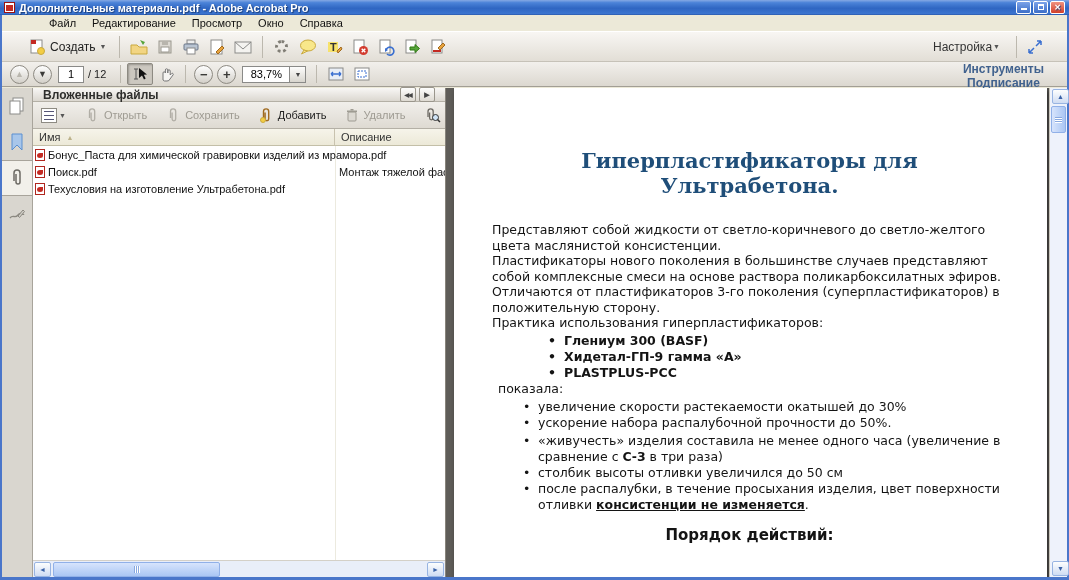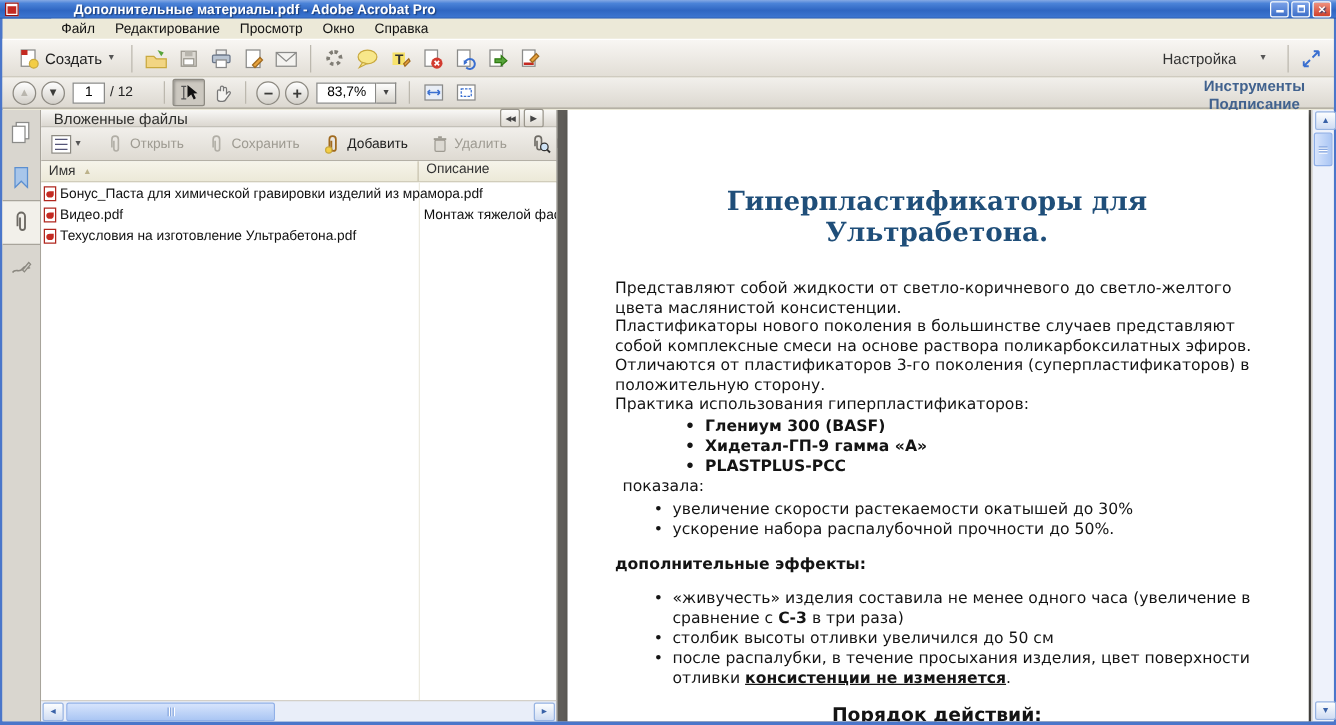--- a/index.html
+++ b/index.html
@@ -3,91 +3,91 @@
 <meta charset="utf-8">
 <style>
   * { box-sizing: border-box; }
   html,body { margin:0; padding:0; width:1069px; height:580px; overflow:hidden;
     font-family:"Liberation Sans",sans-serif; background:#4a76ca; }
 
   
   .titlebar { position:absolute; top:0; left:0; width:1069px; height:15px;
     background:linear-gradient(180deg,#85a9e4 0%,#4b83d8 18%,#2f66c2 55%,#3b74cf 90%,#2a59ab 100%);
     display:flex; align-items:center; padding:0 4px; color:#fff; font-size:11px; font-weight:bold;
-    text-shadow:1px 1px 1px #1b3d77;gap:40px; }
+    text-shadow:1px 1px 1px #1b3d77; }
   .app-ico { width:11px; height:11px; background:#fff; border:1px solid #9a1310; position:relative; margin-right:4px; flex:none;}
   .app-ico::before { content:""; position:absolute; left:1px; top:2px; width:7px; height:6px; background:#c42a22; }
   .win-btns { margin-left:auto; display:flex; gap:2px; }
   .win-btn { width:15px; height:13px; border:1px solid #fff; border-radius:2px;
     background:linear-gradient(#7ba2e8,#3d6fc8); color:#fff; font-size:8px; line-height:11px; text-align:center; }
   .win-btn.close { background:linear-gradient(#ef9280,#d2402a); }
   .min-glyph { display:inline-block; width:6px; border-bottom:2px solid #fff; height:8px; }
   .rest-glyph { display:inline-block; width:6px; height:6px; border:1px solid #fff; border-top-width:2px; margin-top:2px;}
 
   
   .frame { position:absolute; top:15px; left:2px; width:1065px; height:562px; background:#ece9d8; }
 
   .menubar { height:16px; background:#ece9d8; display:flex; align-items:center; font-size:11px; color:#111;margin-left:39px; }
   .menu-item { padding:1px 8px; }
   .menubar-underline { height:1px; background:#ffffff; }
 
   .toolbar1 { height:30px; background:linear-gradient(#f8f6f3,#e2ded6);
-    border-bottom:1px solid #c6c2b8; display:flex; align-items:center; padding:0 6px; }
+    border-bottom:1px solid #c6c2b8; display:flex; align-items:center; padding:0 20px; }
   .toolbar2 { height:25px; background:linear-gradient(#f2f0ec,#dcd8d0);
     border-bottom:1px solid #a29e94; display:flex; align-items:center; padding:0 6px; }
   .sep { width:1px; height:22px; background:#bcb8ae; margin:0 6px; flex:none;}
   .sep.s2 { height:18px; }
   .tbtn { display:flex; align-items:center; justify-content:center; width:26px; height:26px; flex:none; }
   .tbtn.small { width:24px; height:22px; }
   .create-btn { display:flex; align-items:center; gap:4px; padding:0 6px; font-size:12px; color:#222; }
   .caret { font-size:7px; color:#555; }
   .spacer { flex:1; }
-  .settings-btn { display:flex; align-items:center; gap:18px; font-size:12px; color:#333; padding:0 10px;}
+  .settings-btn { display:flex; align-items:center; gap:1px; font-size:12px; color:#333; padding:0 10px;}
 
   .circle-btn { width:19px; height:19px; border-radius:50%; border:1px solid #8d8a82;
     background:linear-gradient(#fefefe,#d3d0c9); display:flex; align-items:center; justify-content:center;
     font-size:9px; color:#3b3b39; margin:0 2px; flex:none;}
   .circle-btn.big-glyph { font-size:13px; font-weight:bold; }
   .circle-btn.disabled { color:#b9b6ae; }
   .page-input { width:26px; height:17px; border:1px solid #8a8a88; background:#fff; font-size:11px;
     text-align:center; margin:0 4px; padding:0; font-family:"Liberation Sans",sans-serif;}
-  .page-total { font-size:11px; color:#222; margin-right:19px;text-align:right; }
+  .page-total { font-size:11px; color:#222; margin-right:8px;text-align:right; }
   .tool-toggle { width:26px; height:22px; display:flex; align-items:center; justify-content:center; border-radius:2px; flex:none;}
   .tool-toggle.pressed { background:#ccc8c0; border:1px solid #8d8a82; box-shadow:inset 1px 1px 2px rgba(0,0,0,.25); }
   .zoom-box { width:48px; height:17px; border:1px solid #8a8a88; background:#fff; font-size:11px;
     display:flex; align-items:center; justify-content:center; }
   .zoom-drop { width:16px; height:17px; border:1px solid #8a8a88; border-left:none;
     background:linear-gradient(#fdfdfc,#d8d5ce); display:flex; align-items:center; justify-content:center; font-size:7px; color:#444;}
   .r2tabs { margin-left:auto; display:flex; align-items:center; height:100%;flex-direction:column; }
   .r2tab { font-size:12px; font-weight:bold; color:#41628e; padding:0 17px; }
   .dotsep { width:1px; height:16px; border-left:1px dotted #a5a199; }
 
   
   .main { position:absolute; top:73px; left:0; width:1065px; height:489px; display:flex; }
 
   .navstrip { width:31px; background:#d9d6cf; border-right:1px solid #a8a49b; flex:none; }
   .nav-ico { width:30px; height:36px; display:flex; align-items:center; justify-content:center; }
   .nav-ico.selected { background:#f2f0ea; border-top:1px solid #a8a49b; border-bottom:1px solid #a8a49b; }
 
   .panel { width:413px; background:#fff; border-right:1px solid #88847c; flex:none; display:flex; flex-direction:column; }
   .panel-header { height:14px; background:linear-gradient(#f8f7f5,#dbd7d0); border-bottom:1px solid #b4b0a6;
-    display:flex; align-items:center; padding:0 10px; font-size:12px; font-weight:normal; color:#2e2e2c; flex:none;}
+    display:flex; align-items:center; padding:0 10px; font-size:12px; font-weight:bold; color:#2e2e2c; flex:none;}
   .ph-btns { margin-left:auto; display:flex; gap:3px; }
   .ph-btn { width:16px; height:15px; border:1px solid #9a968c; border-radius:2px;
     background:linear-gradient(#fdfdfc,#dedad2); font-size:6px; color:#444; display:flex; align-items:center; justify-content:center; letter-spacing:-1px;}
   .panel-toolbar { height:27px; background:linear-gradient(#f1efeb,#dedad2); border-bottom:1px solid #b4b0a6;
     display:flex; align-items:center; padding:0 8px; font-size:11px; flex:none;}
   .opt-btn { display:flex; align-items:center; gap:2px; }
   .opt-ico { width:16px; height:15px; border:1px solid #8d8a82; background:#fff; padding:2px 2px; display:flex; flex-direction:column; justify-content:space-between;}
   .opt-line { height:1px; background:#557; }
   .pt-btn { display:flex; align-items:center; gap:4px; margin-left:19px; color:#222; }
   .pt-btn.disabled { color:#9e9b92; }
 
   .col-header { height:17px; background:linear-gradient(#f6f4ea,#ece9d8); border-bottom:1px solid #c3bfa8;
-    display:flex; align-items:flex-start; font-size:11px; color:#333; flex:none;}
+    display:flex; align-items:center; font-size:11px; color:#333; flex:none;}
   .col-name { width:302px; padding-left:6px; display:flex; align-items:center; gap:6px; border-right:1px solid #c8c2ae; height:100%; }
   .sort-arrow { font-size:7px; color:#bcb28a; }
   .col-desc { flex:1; padding-left:6px; }
 
   .file-list { flex:1; background:#fff; position:relative; font-size:11px; color:#111; overflow:hidden;}
   .list-vline { position:absolute; left:302px; top:0; bottom:0; width:1px; background:#eceadf; }
   .file-row { height:17px; display:flex; align-items:center; position:relative;}
   .cell-name { width:302px; flex:none; padding-left:2px; display:flex; align-items:center; gap:3px; white-space:nowrap; }
   .cell-desc { flex:1; padding-left:4px; white-space:nowrap; overflow:hidden; }
   .pdf-ico { width:10px; height:12px; background:#fff; border:1px solid #b0271f; position:relative; flex:none; }
@@ -404,21 +404,21 @@
         <div class="file-row">
           <span class="cell-name">
             <span class="pdf-ico"></span>
             <span>Бонус_Паста для химической гравировки изделий из мрамора.pdf</span>
           </span>
           <span class="cell-desc"></span>
         </div>
         <div class="file-row">
           <span class="cell-name">
             <span class="pdf-ico"></span>
-            <span>Видео.pdf</span>
+            <span>Поиск.pdf</span>
           </span>
           <span class="cell-desc">Монтаж тяжелой фасадно</span>
         </div>
         <div class="file-row">
           <span class="cell-name">
             <span class="pdf-ico"></span>
             <span>Техусловия на изготовление Ультрабетона.pdf</span>
           </span>
           <span class="cell-desc"></span>
         </div>
@@ -447,21 +447,20 @@
           <ul class="blist products">
             <li>Глениум 300 (BASF)</li>
             <li>Хидетал-ГП-9 гамма «А»</li>
             <li>PLASTPLUS-PCC</li>
           </ul>
           <p class="showed">показала:</p>
           <ul class="blist results">
             <li>увеличение скорости растекаемости окатышей до 30%</li>
             <li>ускорение набора распалубочной прочности до 50%.</li>
           </ul>
-          <p class="para effects-heading">дополнительные эффекты:</p>
           <ul class="blist effects">
             <li><span>«живучесть» изделия составила не менее одного часа (увеличение в сравнение с </span><span class="bold">С-3</span><span> в три раза)</span></li>
             <li>столбик высоты отливки увеличился до 50 см</li>
             <li><span>после распалубки, в течение просыхания изделия, цвет поверхности отливки </span><span class="emph">консистенции не изменяется</span><span>.</span></li>
           </ul>
           <p class="order-heading">Порядок действий:</p>
 
         </div>
       </div>
     </div>

